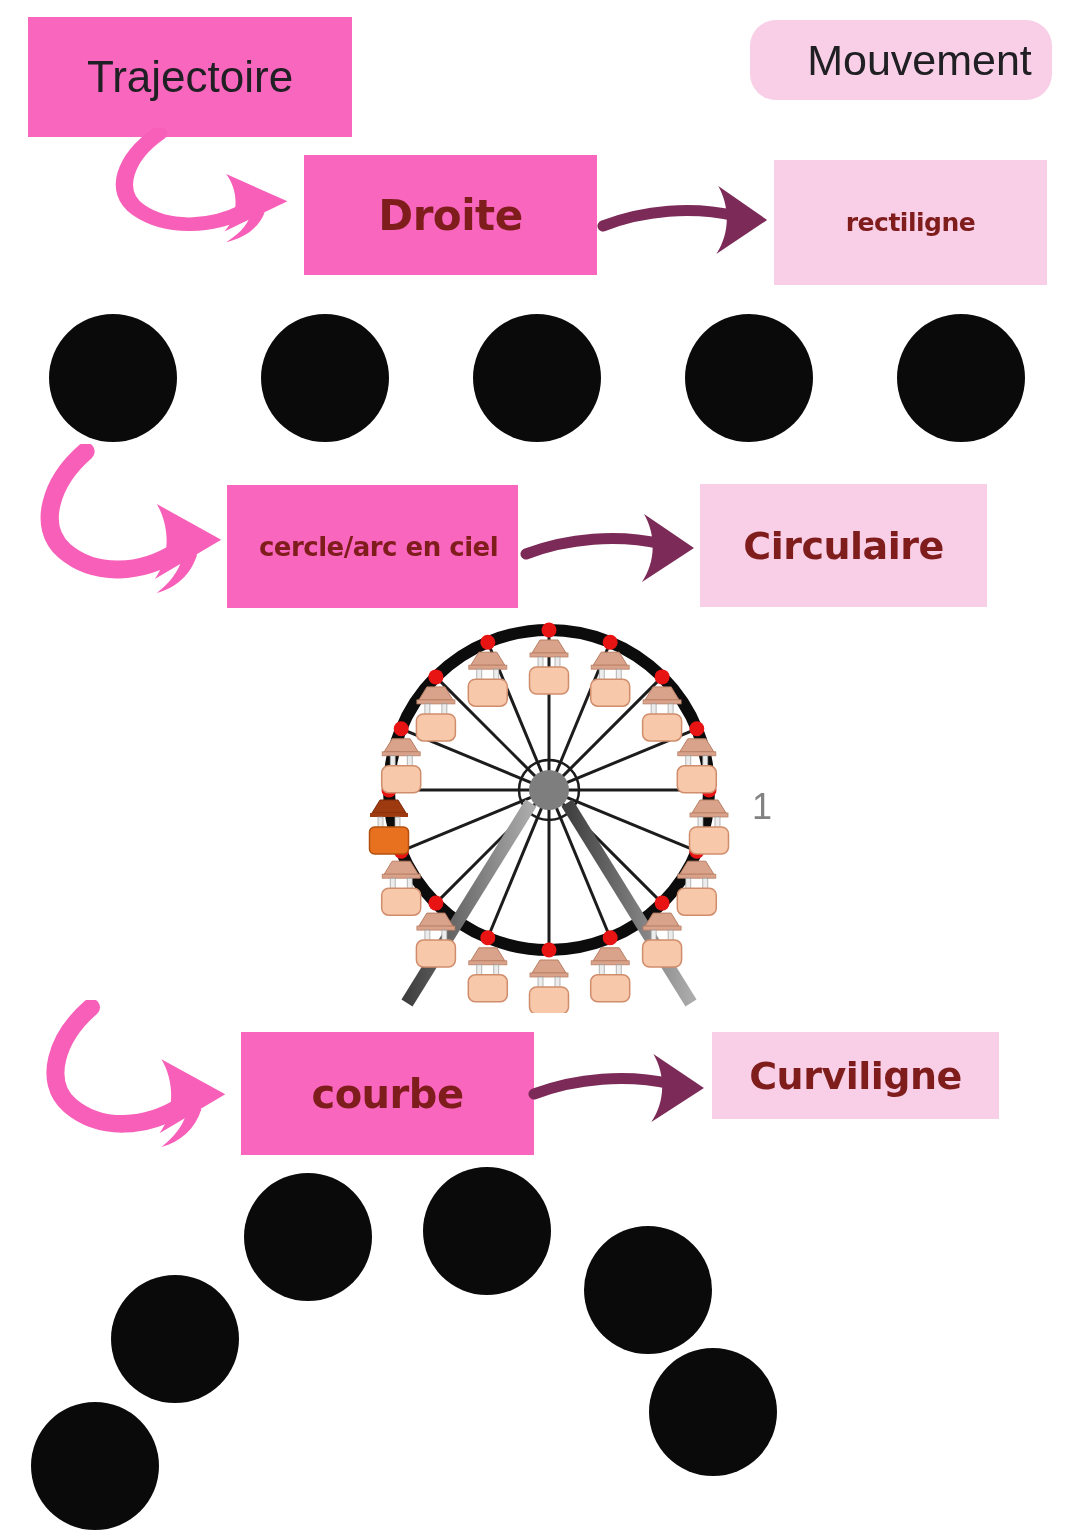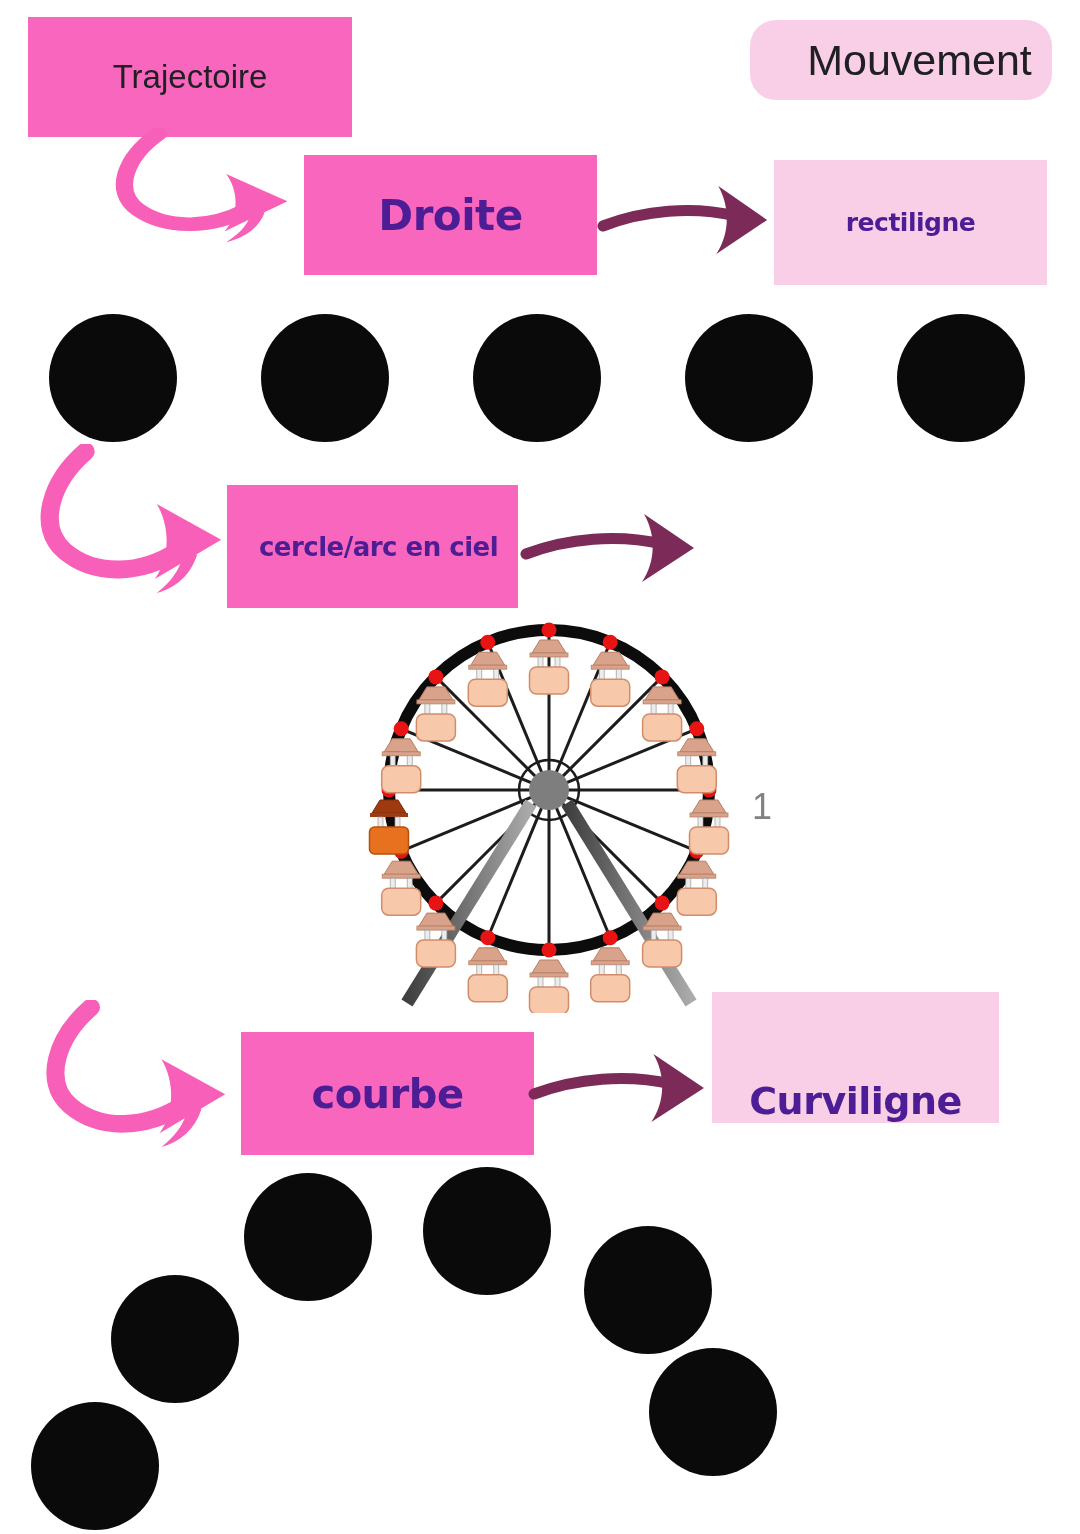--- a/index.html
+++ b/index.html
@@ -3,36 +3,36 @@
 <meta charset="utf-8">
 <style>
   html,body { margin:0; padding:0; background:#fff; }
   .canvas {
     position:relative; width:1080px; height:1534px; background:#ffffff;
     overflow:hidden; font-family:"Liberation Sans", sans-serif;
   }
   .box { position:absolute; display:flex; align-items:center; justify-content:center; box-sizing:border-box; }
   .hot   { background:var(--hot-pink,  #f966bd); }
   .light { background:var(--light-pink,#f9cfe7); }
-  .heading-text { font-size:33px; color:#202024; white-space:nowrap; }
+  .heading-text { font-size:44px; color:#202024; white-space:nowrap; }
   .label-text {
     font-family:"DejaVu Sans", sans-serif; font-weight:700;
-    color:#4c1d95; white-space:nowrap; letter-spacing:-0.5px;
+    color:#7f1d1d; white-space:nowrap; letter-spacing:-0.5px;
   }
   
   .t-box { left:28px;  top:17px; width:324px; height:120px; }
   .m-box { left:750px; top:20px; width:302px; height:80px; border-radius:26px;padding-left:37px; }
   .m-box .heading-text { font-size:43px; }
   
   .r1l { left:304px; top:155px;  width:293px; height:120px; }
   .r1r { left:774px; top:160px;  width:273px; height:125px; }
   .r2l { left:227px; top:485px;  width:291px; height:123px;padding-left:12px; }
   .r2r { left:700px; top:484px;  width:287px; height:123px; }
   .r3l { left:241px; top:1032px; width:293px; height:123px;align-items:center; }
-  .r3r { left:712px; top:992px; width:287px; height:131px;align-items:flex-end; }
+  .r3r { left:712px; top:1032px; width:287px; height:87px; }
   .fs42 { font-size:42px; } .fs36 { font-size:25px; } .fs26 { font-size:26px; }
   .fs38 { font-size:38px; } .fs40 { font-size:40px; }
   
   .swoosh { position:absolute; color:var(--arrow-pink,#f75fb8); }
   .arrow-a { left:100px; top:128px;  width:192px; height:115px; }
   .arrow-b { left:24px;  top:444px;  width:202px; height:150px; }
   .arrow-c { left:30px;  top:1000px; width:200px; height:148px; }
   .parrow { position:absolute; color:var(--arrow-purple,#7c2b58); }
   .pa-1 { left:597px; top:180px;  width:176px; height:80px; }
   .pa-2 { left:520px; top:508px;  width:180px; height:80px; }
@@ -100,20 +100,23 @@
   <div class="dot sd3"></div>
   <div class="dot sd4"></div>
   <div class="dot sd5"></div>
 
   <div class="box hot r2l">
     <span class="label-text fs26">cercle/arc en ciel</span>
   </div>
   <svg class="parrow pa-2">
       <use href="#parrow"></use>
     </svg>
+  <div class="box light r2r">
+    <span class="label-text fs38">Circulaire</span>
+  </div>
 
   <svg class="wheel" viewBox="0 0 385 400">
     <defs>
       <linearGradient id="legGrad" x1="0" y1="0" x2="1" y2="0">
         <stop offset="0" stop-color="#3f3f3f"></stop>
           <stop offset="1" stop-color="#ababab"></stop>
       </linearGradient>
       <g id="cabin-shape">
         <path d="M -17 23 L 17 23 L 9 10 L -9 10 Z" fill="#d9a28b" stroke="#b97f63" stroke-width="1"></path>
         <rect x="-19" y="23" width="38" height="4" fill="#d9a28b" stroke="#b97f63" stroke-width="0.8"></rect>

